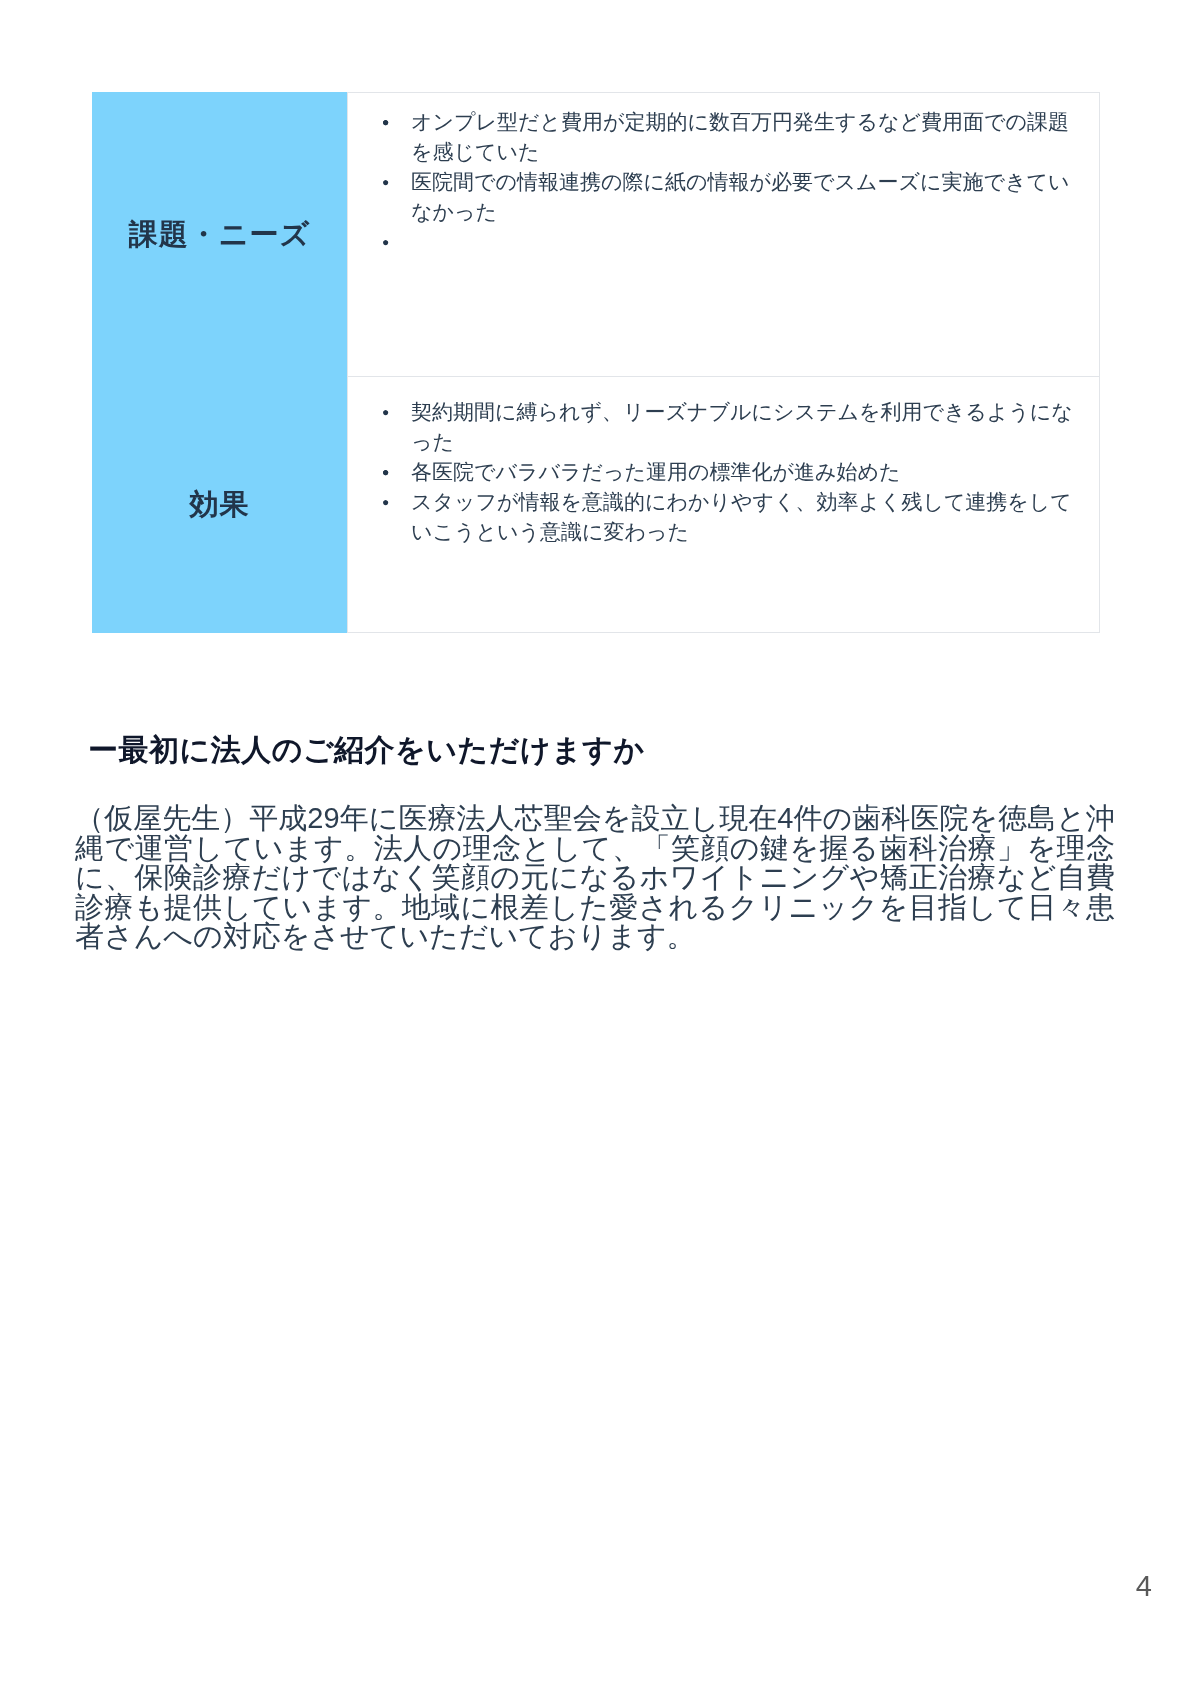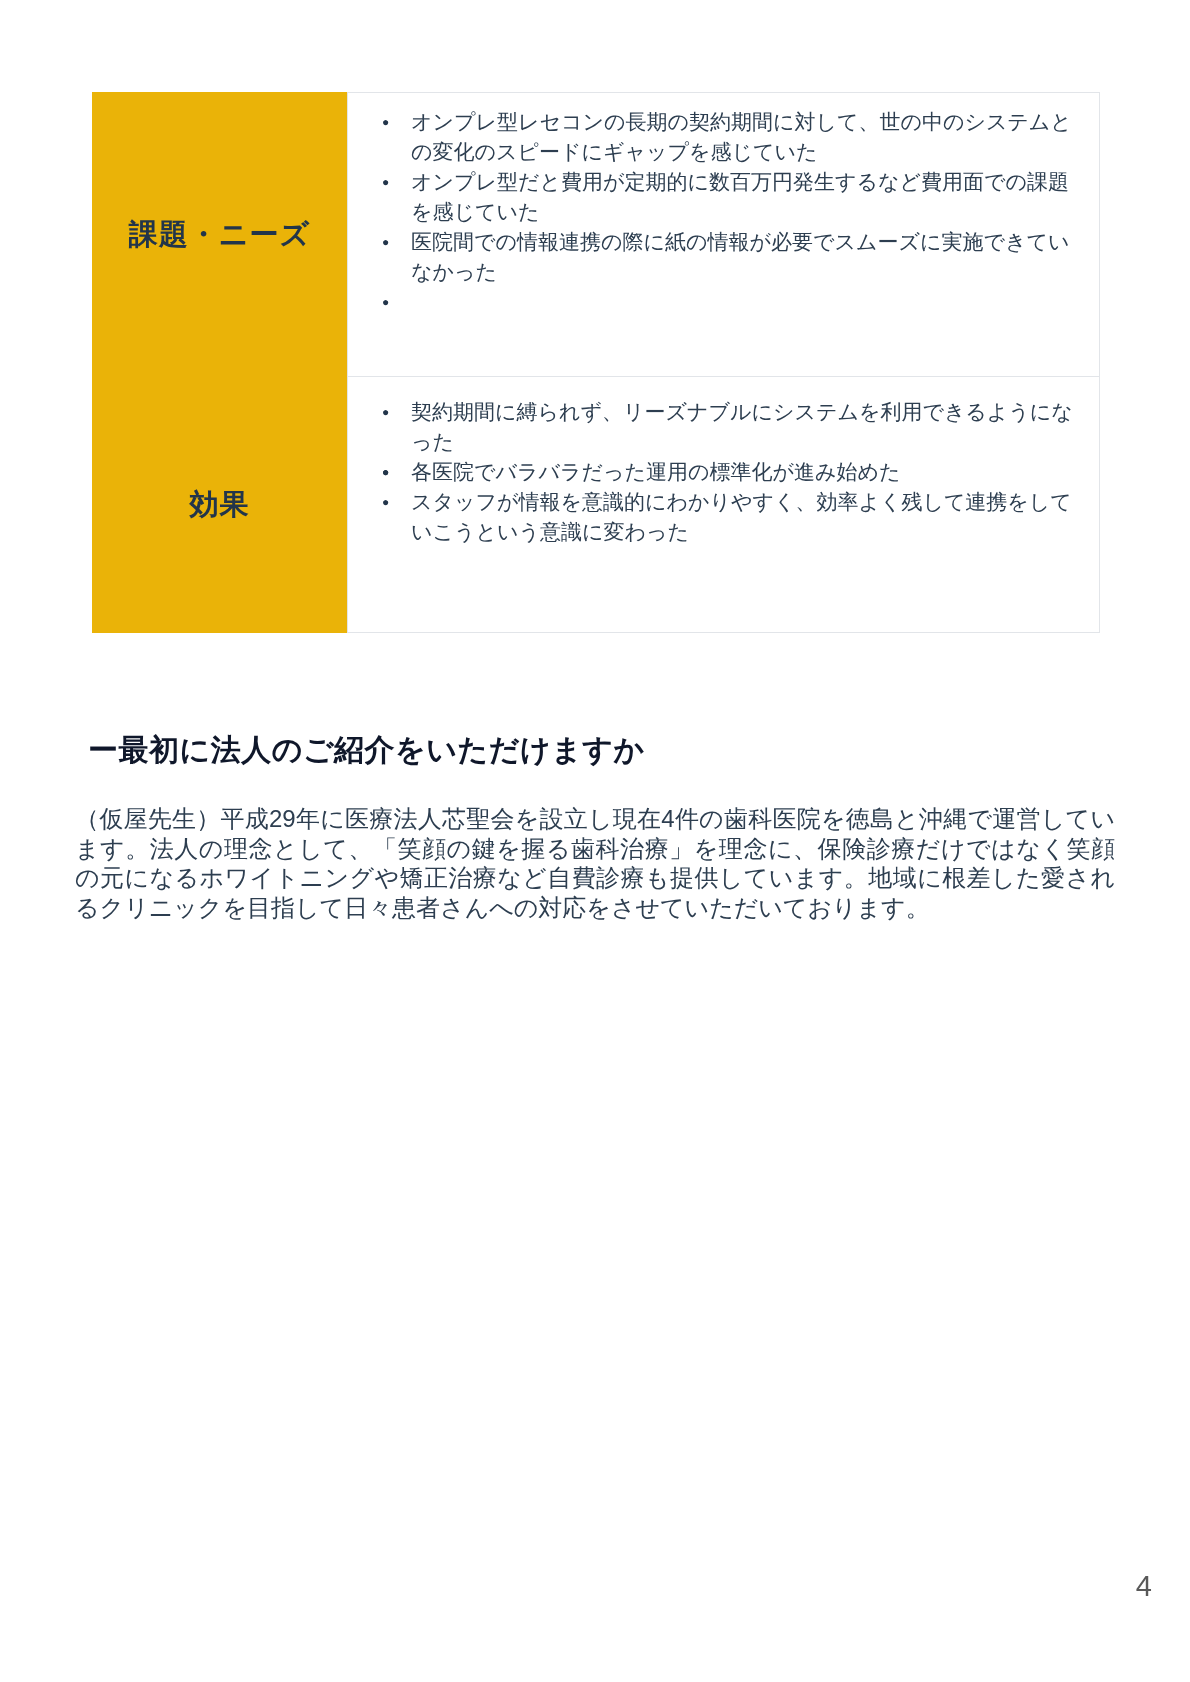--- a/index.html
+++ b/index.html
@@ -33,21 +33,21 @@
   }
   .t-row {
     display: flex;
     width: 100%;
   }
   .t-row.row-0 { height: 285px; }
   .t-row.row-1 { height: 256px; }
   .t-label {
     width: 255px;
     flex: 0 0 255px;
-    background: #eab308;
+    background: #7dd3fc;
     display: flex;
     align-items: center;
     justify-content: center;
     font-size: 29px;
     font-weight: bold;
     color: #22354a;
     letter-spacing: 1px;
   }
   .t-content {
     flex: 1 1 auto;
@@ -92,21 +92,21 @@
     font-weight: bold;
     color: #0f172a;
     letter-spacing: 0.5px;
   }
   .a-paragraph {
     position: absolute;
     left: 75px;
     top: 804px;
     width: 1040px;
     margin: 0;
-    font-size: 24px;
+    font-size: 29px;
     line-height: 29.5px;
     color: #2d3e50;
     text-align: justify;
   }
 
   
   .page-number {
     position: absolute;
     right: 38px;
     top: 1570px;
@@ -117,21 +117,21 @@
 </head>
 <body>
 
 <div class="page">
 
   <div class="case-table">
     <div class="t-row row-0">
       <div class="t-label">課題・ニーズ</div>
       <div class="t-content">
         <ul class="bullet-list">
-            <li><span class="marker">●</span><span class="b-text">オンプレ型レセコンの長期の契約期間に対して、世の中のシステムとの変化のスピードにギャップを感じていた</span></li>
+            <li><span class="marker">●</span></li>
             <li><span class="marker">●</span><span class="b-text">オンプレ型だと費用が定期的に数百万円発生するなど費用面での課題を感じていた</span></li>
             <li><span class="marker">●</span><span class="b-text">医院間での情報連携の際に紙の情報が必要でスムーズに実施できていなかった</span></li>
             <li><span class="marker">●</span></li>
           </ul>
       </div>
     </div>
     <div class="t-row row-1">
       <div class="t-label">効果</div>
       <div class="t-content">
         <ul class="bullet-list">

